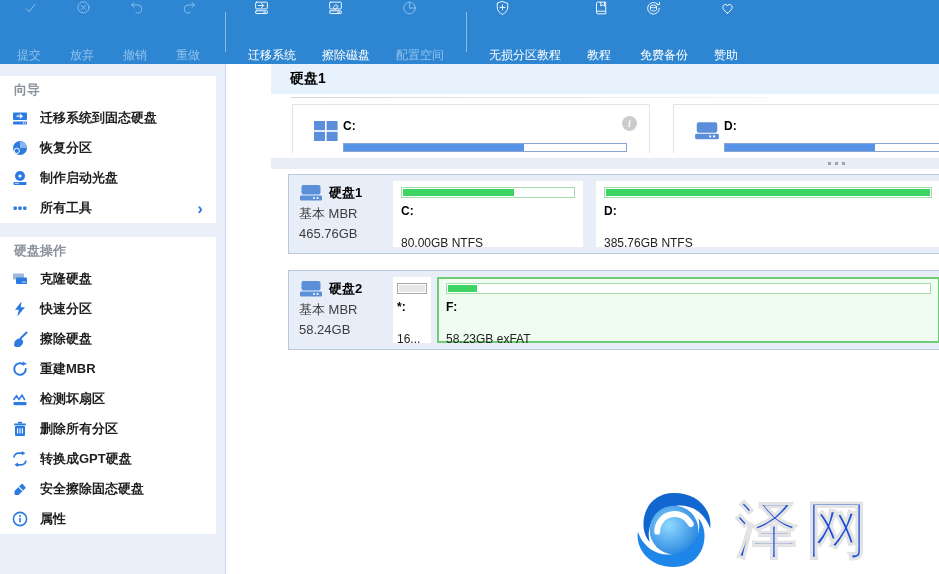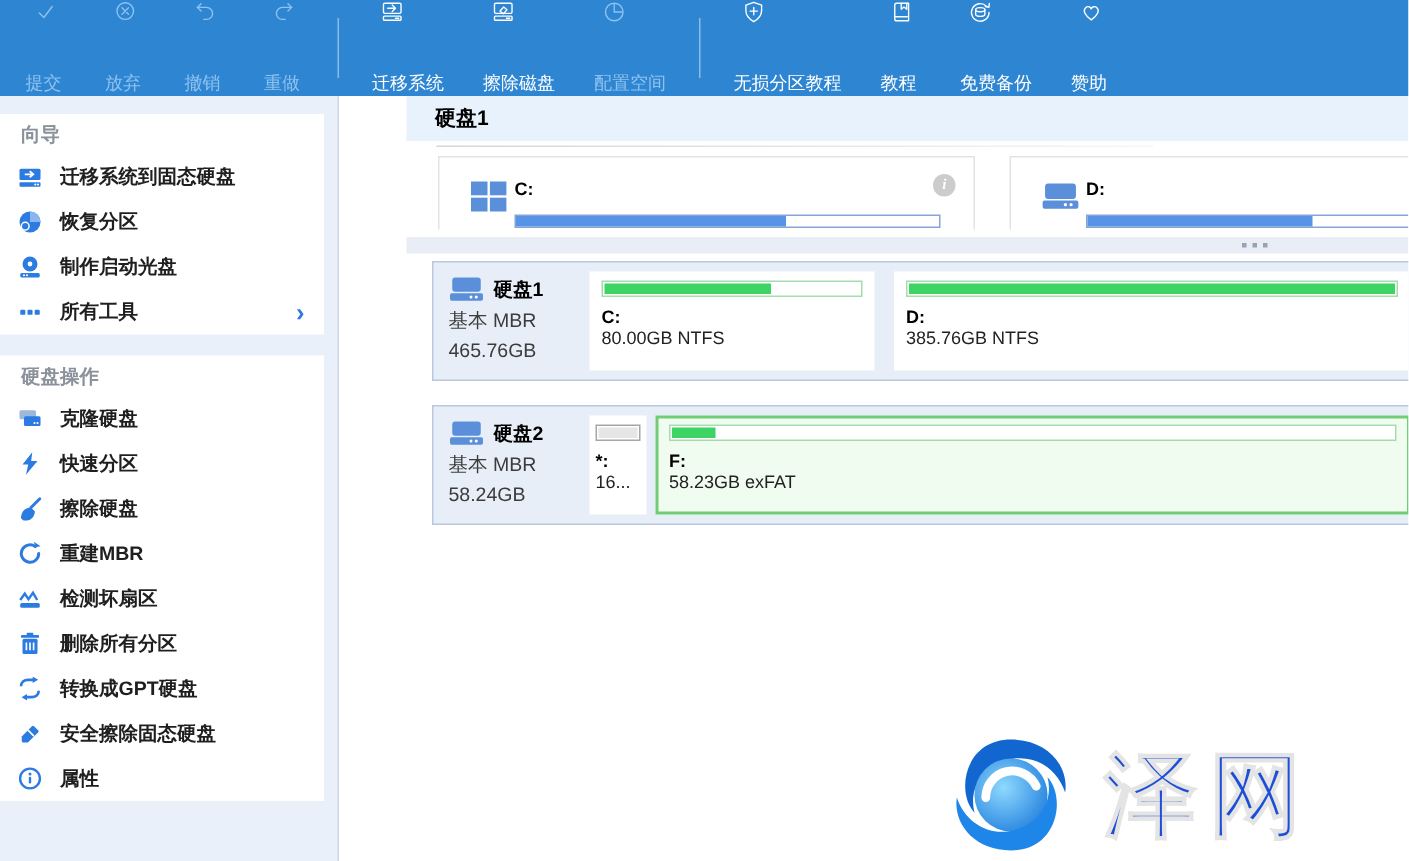--- a/index.html
+++ b/index.html
@@ -61,21 +61,21 @@
   .part { background:#fff; padding:6px 8px; cursor:pointer; }
   .part.pc { width:190px; margin-right:13px; }
   .part.flex { flex:1; }
   .part.star { width:38px; margin-right:6px; padding:6px 4px; overflow:hidden; }
   .part.sel { background:#f1fcf1; border:2px solid #70cd76; padding:4px 7px; }
   .pbar { height:11px; border:1px solid #a5dcab; padding:1px; background:#fff; }
   .pbar.grey { border-color:#a6a6a6; }
   .pfill { height:100%; background:#3ed463; }
   .pfill.grey { background:#e6e6e6; }
   .p-label { font-size:12px; font-weight:700; color:#000; margin-top:6px; }
-  .p-detail { font-size:12px; color:#222; margin-top:0; white-space:nowrap; }
+  .p-detail { font-size:12px; color:#222; margin-top:18px; white-space:nowrap; }
 
   
   .watermark { position:absolute; left:398px; top:424px; display:flex; align-items:center; gap:12px; pointer-events:none; }
   .wm-text { font-size:62px; letter-spacing:8px; color:#1d4ed8; -webkit-text-stroke:1px #e4e4e4; font-weight:700; }
 
   .ic-blue { fill:#2c7be0; }
 </style>
 </head>
 <body>
 

